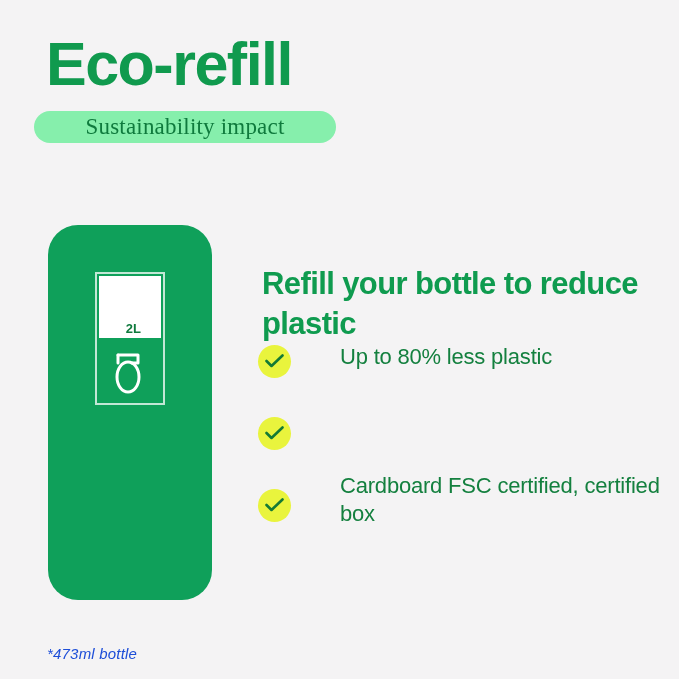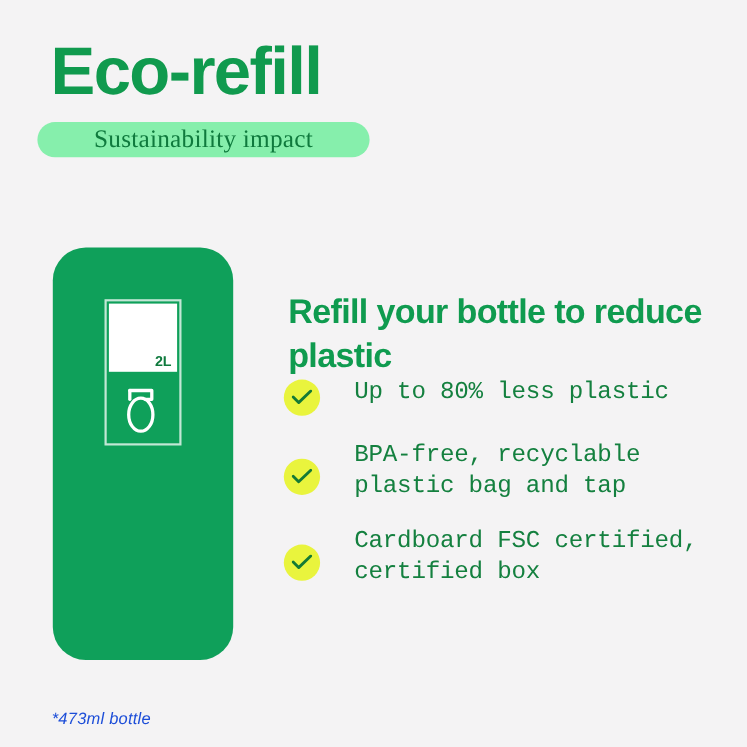--- a/index.html
+++ b/index.html
@@ -43,44 +43,43 @@
     border:2px solid rgba(255,255,255,0.75);
   }
   .carton-label {
     position:absolute; left:51px; top:51px;
     width:62px; height:62px;
     background:#ffffff;
     display:flex; align-items:flex-end; justify-content:flex-end;
   }
   .carton-label span {
     font-size:13px; font-weight:bold; color:#0f7a3d;
-    padding:0 5px 3px 0; line-height:1;
+    padding:0 20px 3px 0; line-height:1;
   }
   .tap-icon { position:absolute; left:56px; top:122px; width:50px; height:48px; }
 
   
   .headline {
     position:absolute; left:262px; top:228px;
     width:395px;
     font-size:31px; font-weight:bold; color:#0f9b4f;
     line-height:1.3; letter-spacing:-0.6px;margin-top:36px;
   }
   .bullets { position:absolute; left:258px; top:343px; width:410px; }
   .bullet { display:flex; align-items:flex-start; margin-bottom:22px; }
   .bullet:last-child { margin-bottom:0; }
   .check {
     flex:0 0 auto; width:33px; height:33px; border-radius:50%;
     background:#e9f43d; position:relative; margin-top:2px;
   }
   .check svg { position:absolute; left:7px; top:9px; }
   .bullet-text {
-    margin-left:31px;
+    margin-left:49px;
     font-size:22px; color:#14803f; line-height:1.28;
     letter-spacing:-0.2px;
-    font-family:Liberation Mono, monospace;
   }
   .bullet.two .check { margin-top:17px; }
   .bullet.three .check { margin-top:17px; }
 
   
   .footnote {
     position:absolute; left:47px; top:645px;
     font-size:15px; font-style:italic; color:#1d4ed8;
     letter-spacing:0.2px;
   }
@@ -124,21 +123,20 @@
       </span>
       <span class="bullet-text">Up to 80% less plastic</span>
     </div>
 
     <div class="bullet two">
       <span class="check">
         <svg width="19" height="15" viewBox="0 0 19 15">
           <path d="M1.5 7 L6.5 12 L17.5 1.5" fill="none" stroke="#147a35" stroke-width="2.6" stroke-linecap="round" stroke-linejoin="round"></path>
         </svg>
       </span>
-      <span class="bullet-text">BPA-free, recyclable plastic bag and tap</span>
     </div>
 
     <div class="bullet three">
       <span class="check">
         <svg width="19" height="15" viewBox="0 0 19 15">
           <path d="M1.5 7 L6.5 12 L17.5 1.5" fill="none" stroke="#147a35" stroke-width="2.6" stroke-linecap="round" stroke-linejoin="round"></path>
         </svg>
       </span>
       <span class="bullet-text">Cardboard FSC certified, certified box</span>
     </div>

